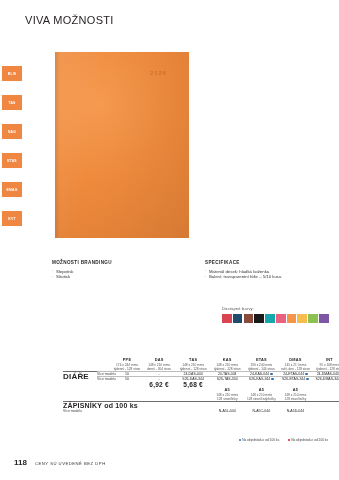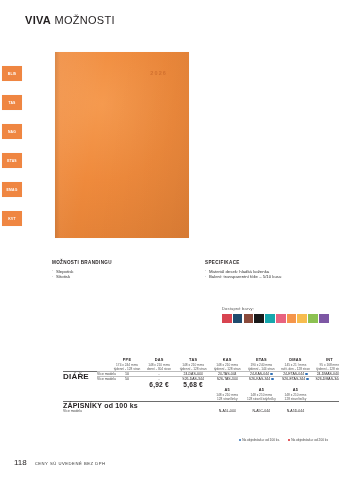--- a/index.html
+++ b/index.html
@@ -9,21 +9,21 @@
     font-family:"Liberation Sans",sans-serif;
     color:#231f20;
     position:relative;
     overflow:hidden;
   }
   
   .page-title{
     position:absolute;left:25px;top:14px;
     font-size:11px;letter-spacing:.3px;color:#231f20;white-space:nowrap;
   }
-  .page-title b{font-weight:bold;}
+  .page-title b{font-weight:normal;}
   .page-title span.light{font-weight:normal;}
 
   
   .side-tabs{position:absolute;left:2px;top:66px;width:22px;}
   .side-tab{
     width:20px;height:15px;margin-bottom:14px;
     background:#ef8642;
     color:#ffffff;
     font-size:3.4px;font-weight:bold;letter-spacing:.2px;
     display:flex;align-items:center;justify-content:center;
@@ -102,21 +102,21 @@
   .price{font-size:6.6px;font-weight:bold;text-align:center;padding-top:3px;letter-spacing:.2px;}
 
   .note{
     position:absolute;left:40px;top:438px;width:288px;
     text-align:right;font-size:3.2px;color:#444;
   }
   .note span.sep{display:inline-block;width:5px;}
 
   
   .footer{position:absolute;left:14px;top:458px;display:flex;align-items:flex-end;gap:8px;}
-  .folio{font-size:8px;font-weight:normal;color:#231f20;}
+  .folio{font-size:8px;font-weight:bold;color:#231f20;}
   .footer-text{font-size:4.2px;letter-spacing:.5px;color:#333;padding-bottom:1px;text-transform:uppercase;}
 </style>
 </head>
 <body>
 
 <div class="page-title">
   <b>VIVA</b>
   <span class="light">MOŽNOSTI</span>
 </div>
 

